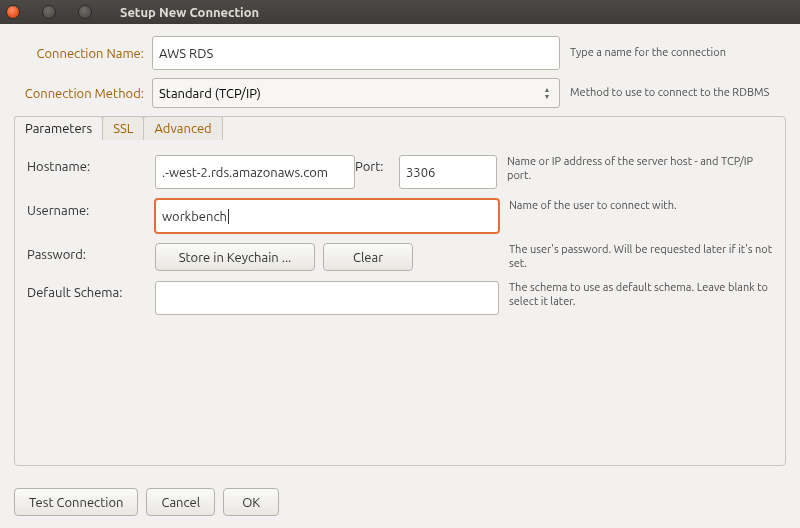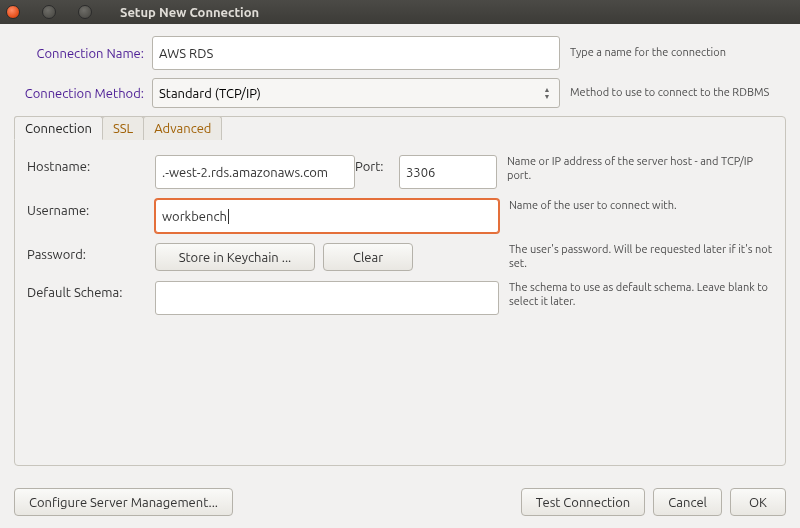--- a/index.html
+++ b/index.html
@@ -10,21 +10,21 @@
     display:flex; align-items:center; padding:0 6px; gap:22px; }
   .wbtn { width:14px; height:14px; border-radius:50%; border:1px solid #2b2b2b;
     display:flex; align-items:center; justify-content:center; }
   .wbtn.close { background:radial-gradient(circle at 40% 35%, #ff8d68, #e95420 60%, #c33d0d); }
   .wbtn.min, .wbtn.max { background:radial-gradient(circle at 40% 35%, #6e6d68,#55544f 60%,#44433f); }
   .title { color:#e0ddd7; font-size:13px; font-weight:bold; margin-left:6px; }
 
   .content { padding:12px 14px 0 14px; }
 
   .row { display:flex; align-items:center; margin-bottom:8px; width:100%; }
-  .label { width:138px; text-align:right; padding-right:8px; font-size:13px; color:#4c1d95; }
+  .label { width:138px; text-align:right; padding-right:8px; font-size:13px; color:#a16207; }
   .field { height:34px; border:1px solid #b8b5ad; border-radius:3px; background:#fff;
     padding:0 6px; font-size:13px; color:#333; outline:none; }
   .focused { border-color:#e46f3a !important; box-shadow:0 0 0 1px #e46f3a; }
   .help { font-size:11px; color:#4d4d4d; margin-left:10px; flex:1; line-height:1.25; }
 
   .select { height:30px; border:1px solid #b8b5ad; border-radius:3px; background:#f7f6f4;
     display:flex; align-items:center; padding:0 6px; font-size:13px; flex:0 0 408px;
     position:relative; justify-content:space-between; }
   .select .spin { width:12px; display:flex; flex-direction:column; font-size:7px; color:#666; line-height:7px; text-align:center; }
 
@@ -75,21 +75,21 @@
       <span class="spin">
           <span>▲</span>
           <span>▼</span>
         </span>
     </div>
     <div class="help">Method to use to connect to the RDBMS</div>
   </div>
 
   <div class="tabs">
     <div class="tabstrip">
-      <div class="tab active">Connection</div>
+      <div class="tab active">Parameters</div>
       <div class="tab">SSL</div>
       <div class="tab">Advanced</div>
     </div>
 
     <div class="tabbody">
 
       <div class="param-row">
         <div class="param-label">Hostname:</div>
         <input class="field" style="width: 200px;" value=".-west-2.rds.amazonaws.com">
         <div class="param-label" style="width:44px">Port:</div>
@@ -120,19 +120,18 @@
         <input class="field" style="width: 344px;" value="">
         <div class="help">The schema to use as default schema. Leave blank to select it later.</div>
       </div>
 
     </div>
   </div>
 
 </div>
 
 <div class="footer">
-  <button class="btn">Configure Server Management...</button>
   <div class="footer-right">
     <button class="btn">Test Connection</button>
     <button class="btn">Cancel</button>
     <button class="btn" style="padding:0 18px">OK</button>
   </div>
 </div>
 
 </body></html>

